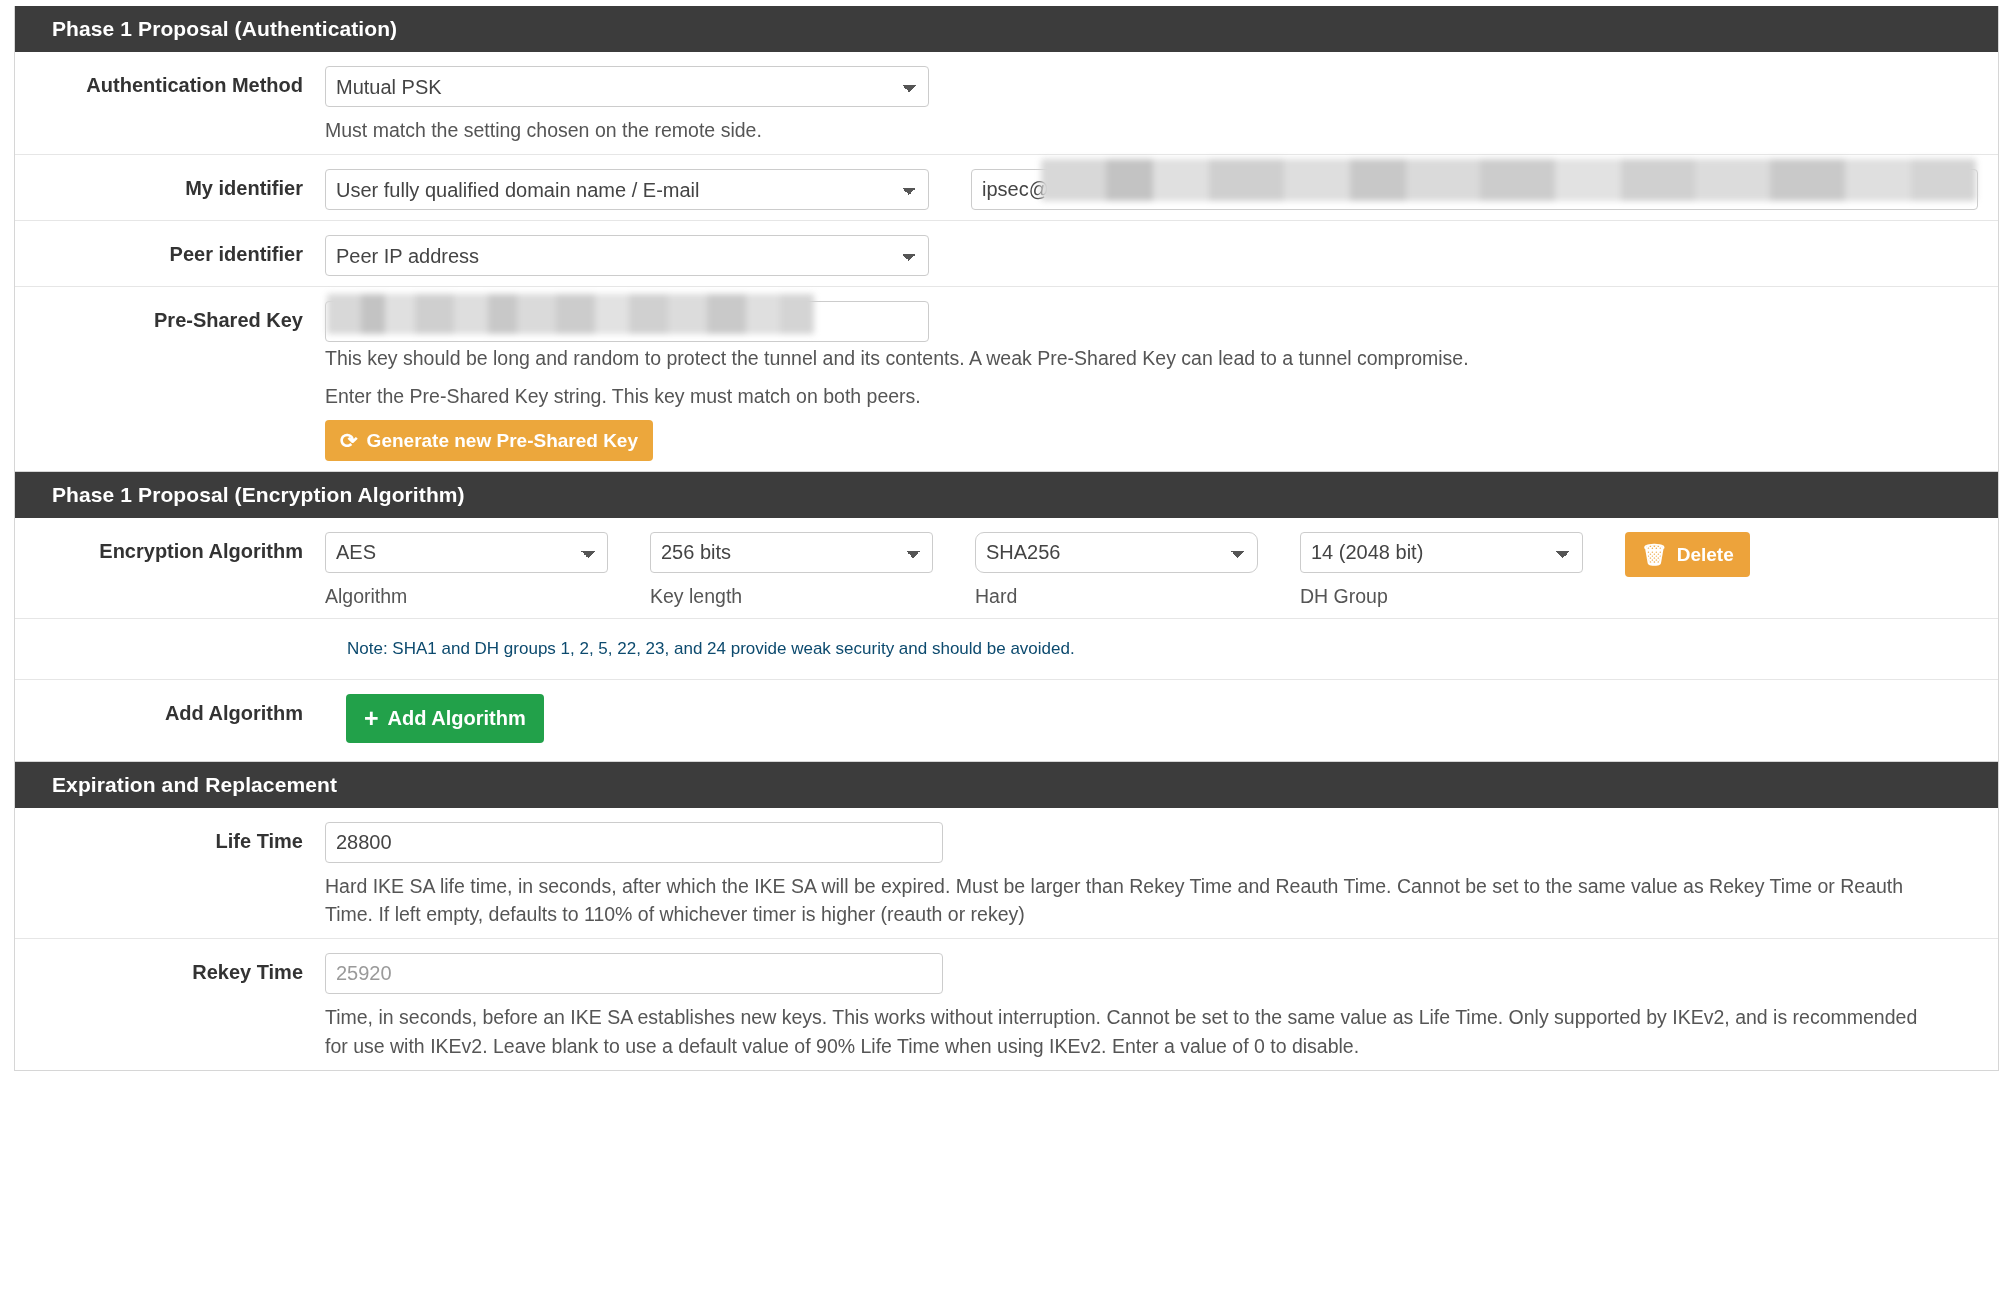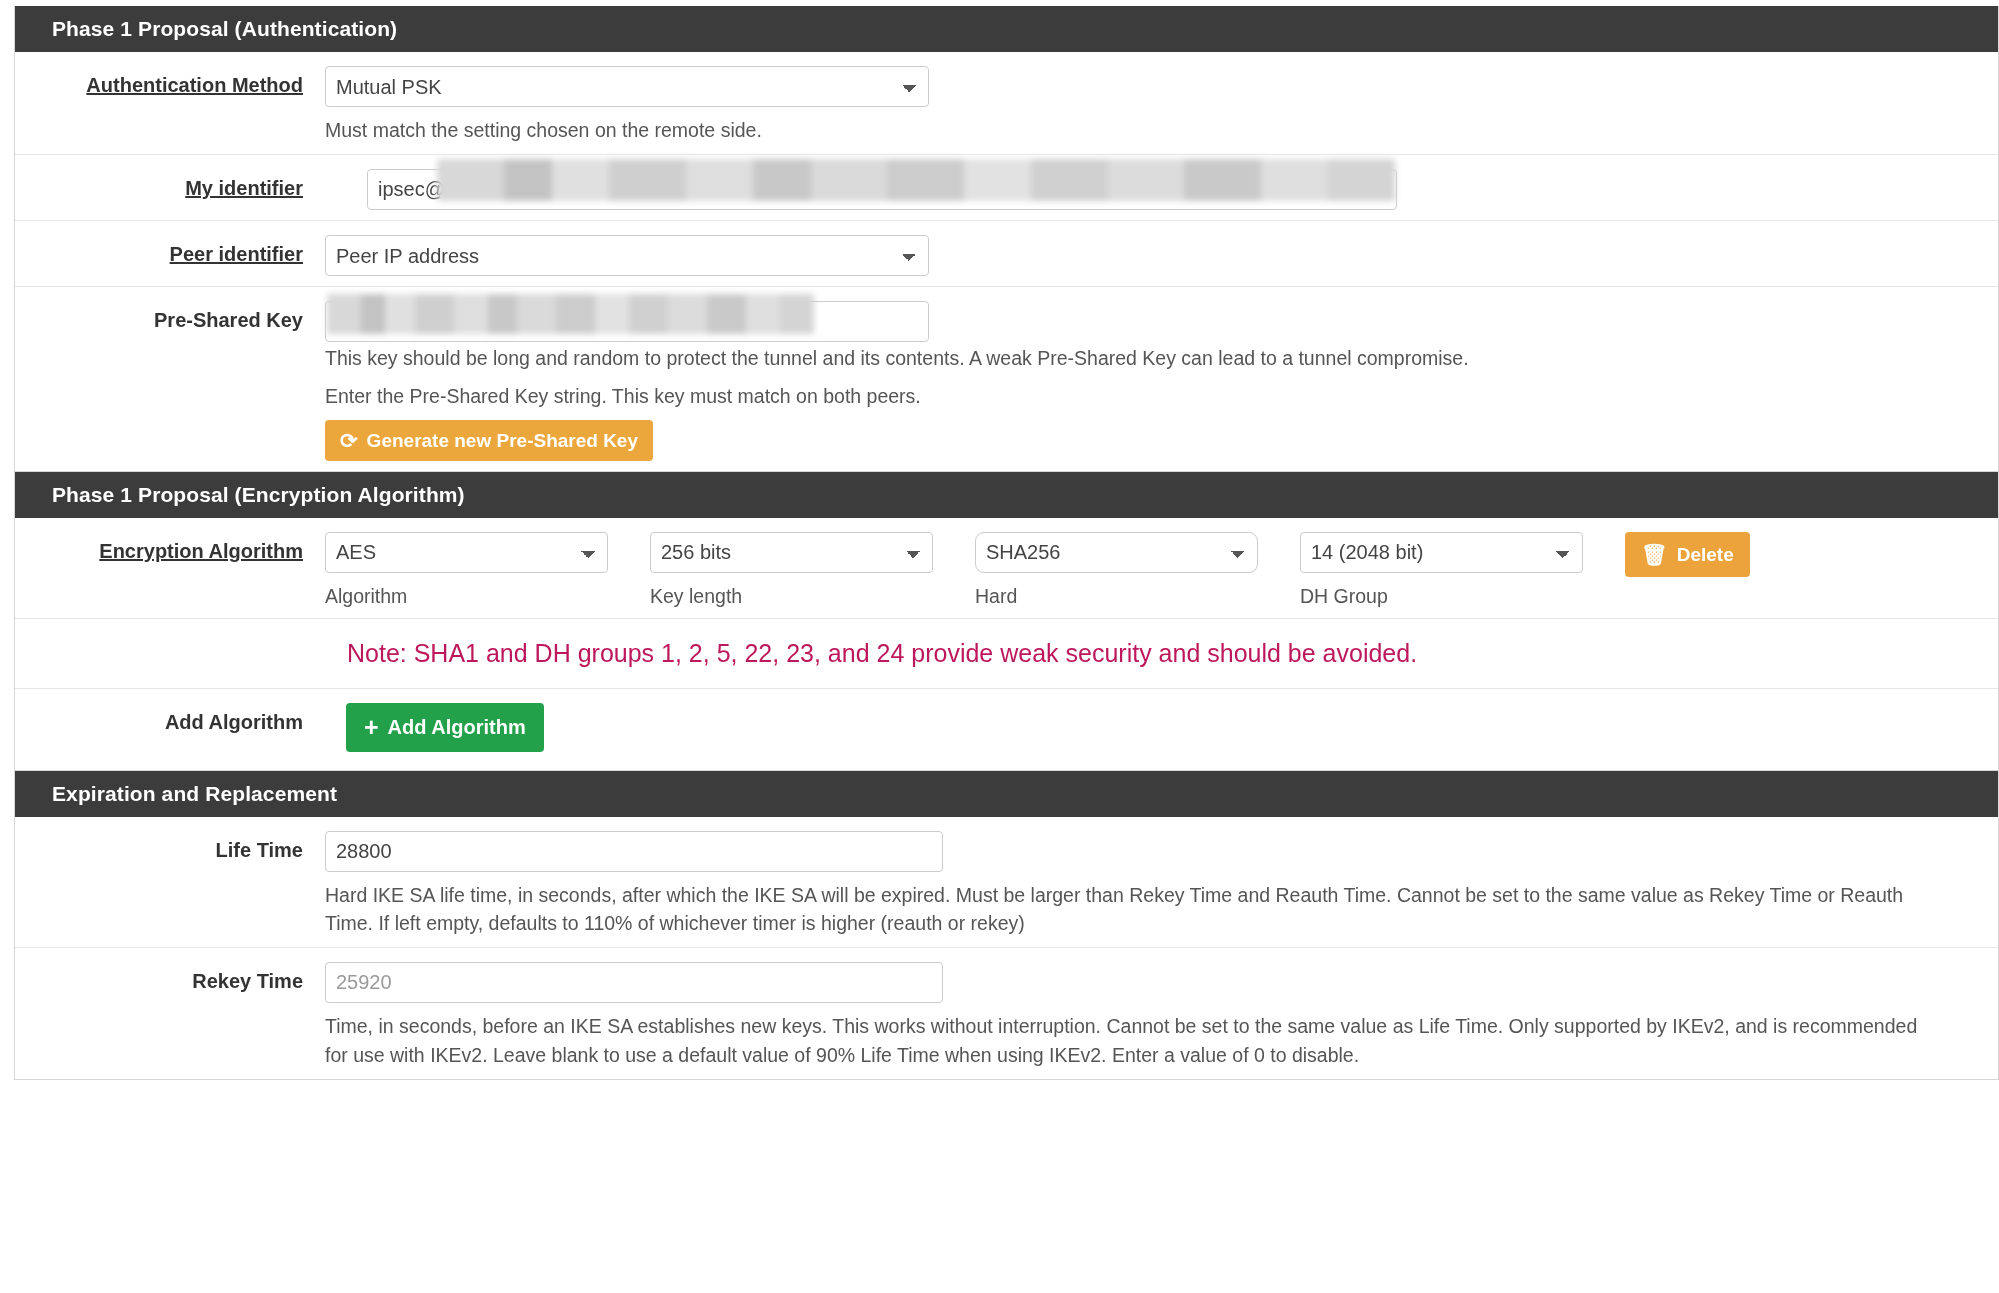--- a/index.html
+++ b/index.html
@@ -43,21 +43,21 @@
   .label {
     width: 310px;
     min-width: 310px;
     text-align: right;
     padding-right: 22px;
     padding-top: 8px;
     font-weight: bold;
     font-size: 20px;
     color: #333;
   }
-  .label.underline span { text-decoration: underline; }
+  .label.underline span { }
   .field {
     flex: 1;
     padding-right: 20px;
   }
   select, input[type=text] {
     font-family: "Liberation Sans", sans-serif;
     font-size: 20px;
     color: #444;
     height: 41px;
     padding: 4px 10px;
@@ -148,22 +148,22 @@
     color: #555;
     margin-top: 12px;
   }
   .sel-alg { width: 283px; }
   .sel-key { width: 283px; }
   .sel-hash { width: 283px; border-radius: 9px; }
   .sel-dh { width: 283px; }
   .note-row {
     border-bottom: 1px solid #e6e6e6;
     padding: 20px 0 20px 332px;
-    font-size: 25px;
-    color: #be185d;
+    font-size: 17px;
+    color: #0c4a6e;
   }
   .addalg-row { padding: 14px 0 18px 0; gap: 21px; }
   .lt-input { width: 618px; }
   .placeholder-grey::placeholder { color: #9a9a9a; }
 </style>
 </head>
 <body>
 
 <div class="page">
 
@@ -180,20 +180,23 @@
         </select>
         <div class="help">Must match the setting chosen on the remote side.</div>
       </div>
     </div>
 
     <div class="row">
       <div class="label underline">
         <span>My identifier</span>
       </div>
       <div class="field inline-flex">
+        <select class="sel-main">
+          <option>User fully qualified domain name / E-mail</option>
+        </select>
         <div class="ident-input-wrap">
           <input type="text" class="ident-input" value="ipsec@" style="">
           <div class="blurred ident-blur"></div>
         </div>
       </div>
     </div>
 
     <div class="row">
       <div class="label underline">
         <span>Peer identifier</span>

